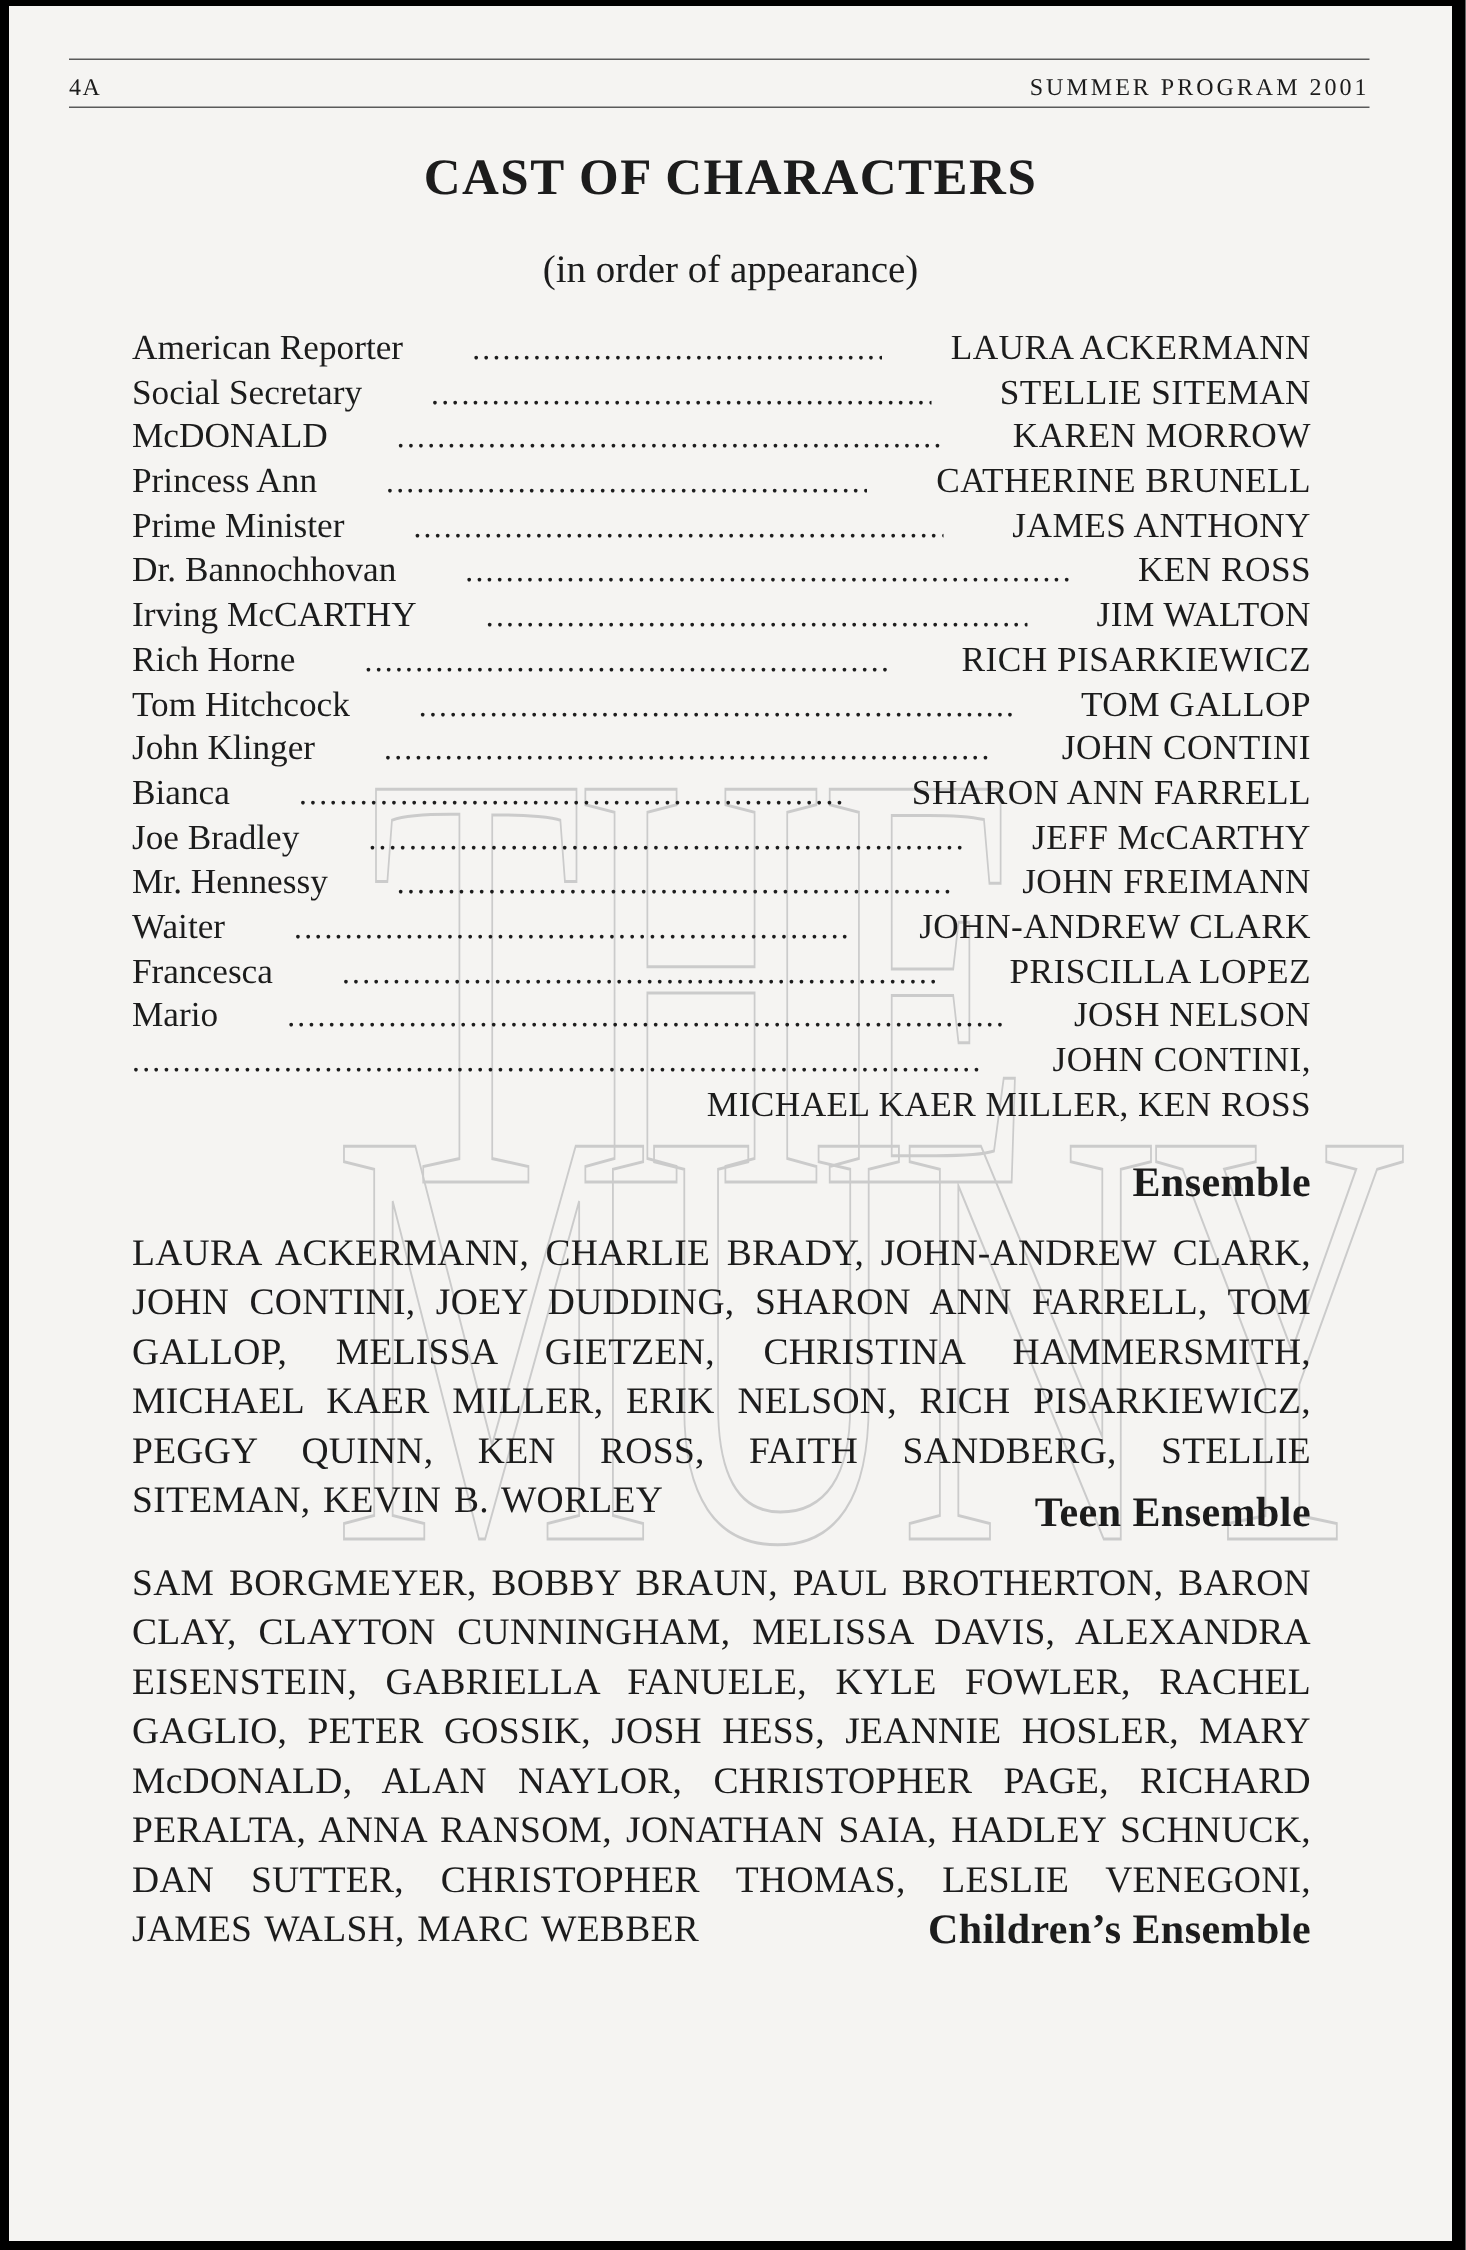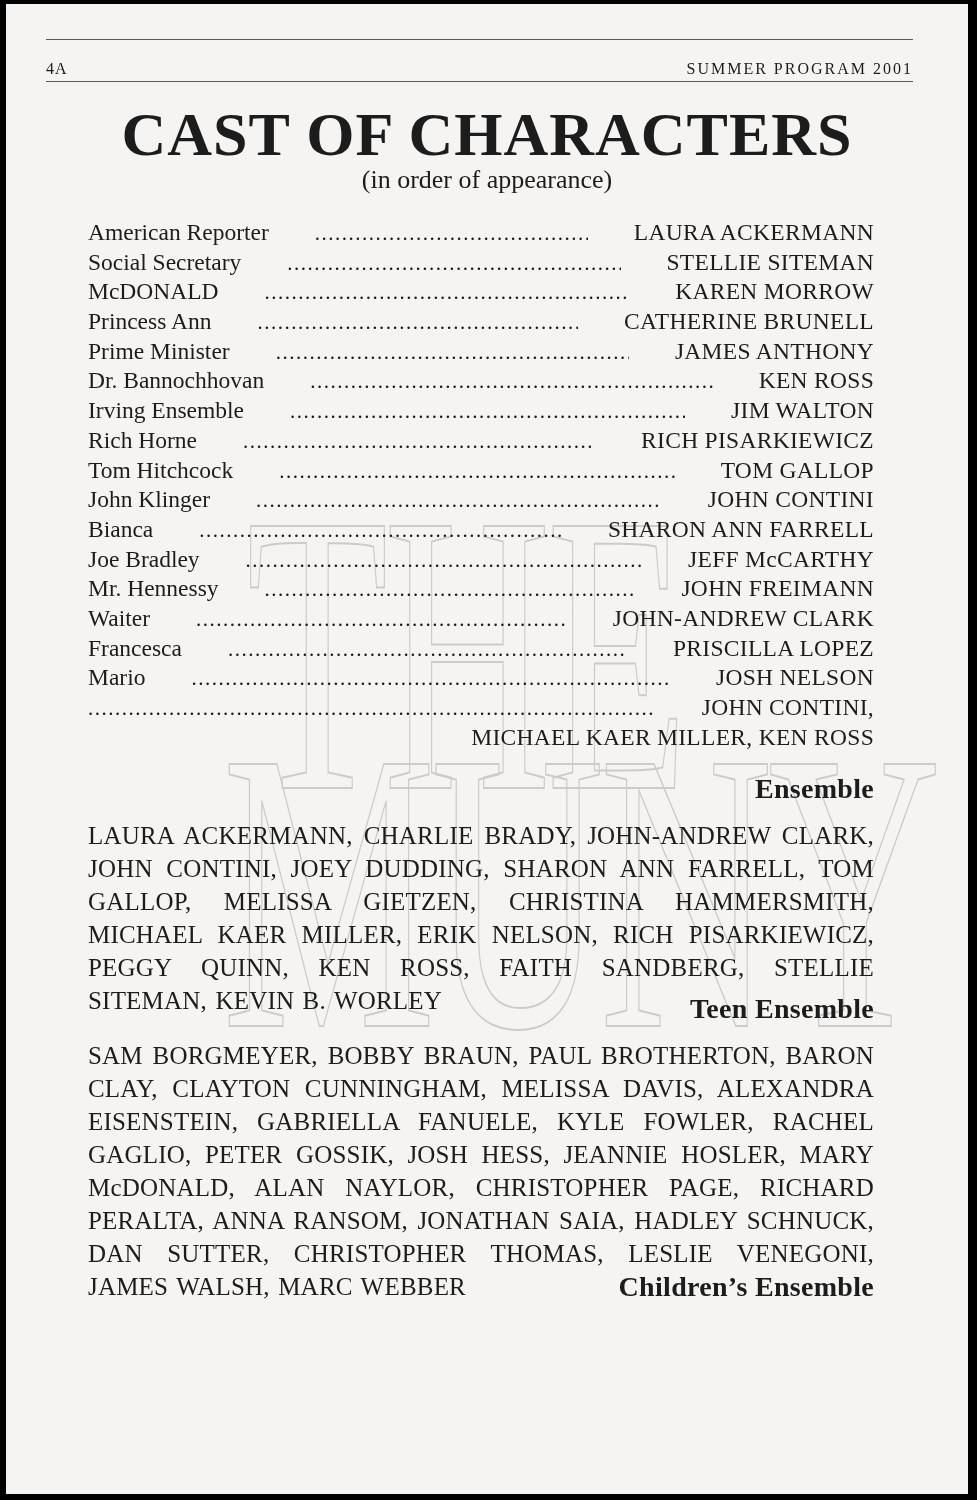--- a/index.html
+++ b/index.html
@@ -45,37 +45,37 @@
   .wm-muny { top: 688px; left:  24px; transform: scaleX(0.60); }
 
   .content { position: absolute; inset: 0; z-index: 1; }
 
   
   .page-header {
     position: absolute;
     top: 35px; left: 40px; right: 55px;
     border-top: 1px solid #5a5a5a;
     border-bottom: 1px solid #5a5a5a;
-    padding: 20px 0 3px 0;
+    padding: 10px 0 3px 0;
   }
   .page-header-row {
     display: flex;
     justify-content: space-between;
     align-items: baseline;
     font-size: 16px;
   }
   .page-num { letter-spacing: 1px; }
   .program-name { letter-spacing: 2px; }
 
   
   .title {
     position: absolute;
     top: 96px; left: 0; width: 100%;
     text-align: center;
-    font-size: 62px;
+    font-size: 34px;
     font-weight: bold;
     letter-spacing: 1px;
     line-height: 1.1;
   }
   .subtitle {
     position: absolute;
     top: 161px; left: 0; width: 100%;
     text-align: center;
     font-size: 26px;
   }
@@ -195,21 +195,21 @@
     <span class="actor">JAMES ANTHONY</span>
   </div>
 
   <div class="cast-row">
     <span class="role">Dr. Bannochhovan</span>
     <span class="dots"></span>
     <span class="actor">KEN ROSS</span>
   </div>
 
   <div class="cast-row">
-    <span class="role">Irving Ensemble</span>
+    <span class="role">Irving McCARTHY</span>
     <span class="dots"></span>
     <span class="actor">JIM WALTON</span>
   </div>
 
   <div class="cast-row">
     <span class="role">Rich Horne</span>
     <span class="dots"></span>
     <span class="actor">RICH PISARKIEWICZ</span>
   </div>
 

